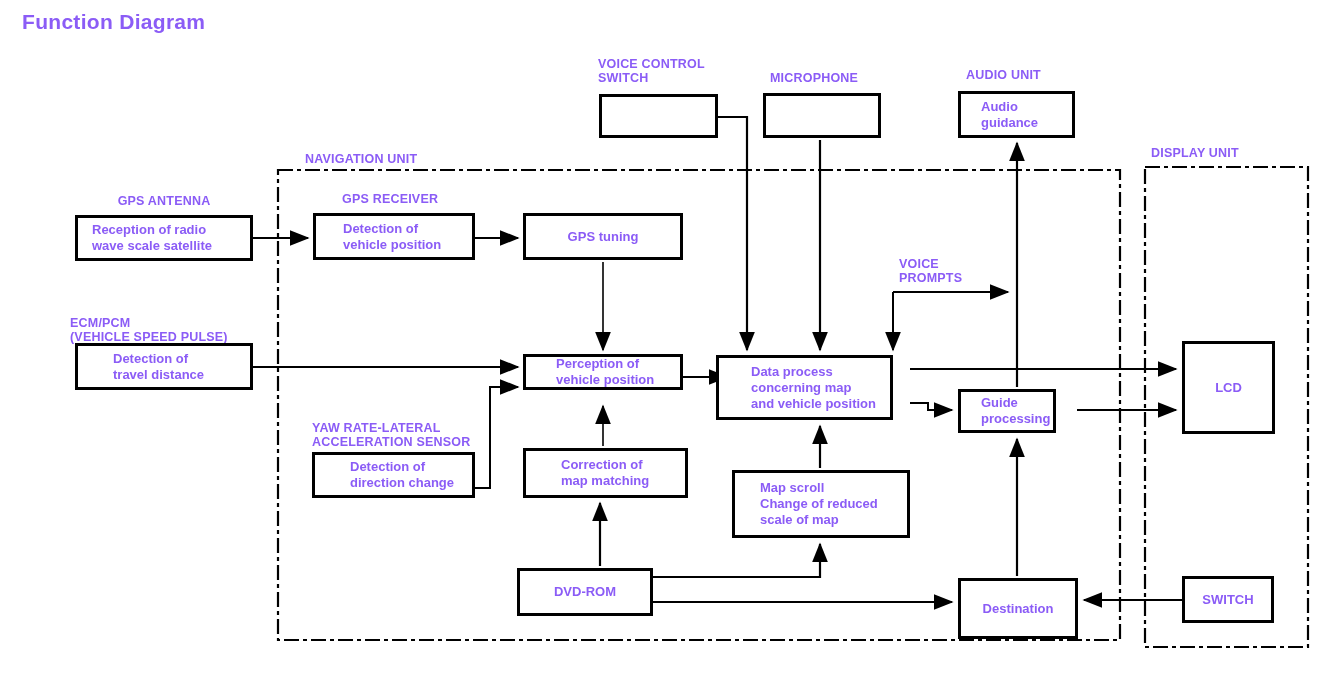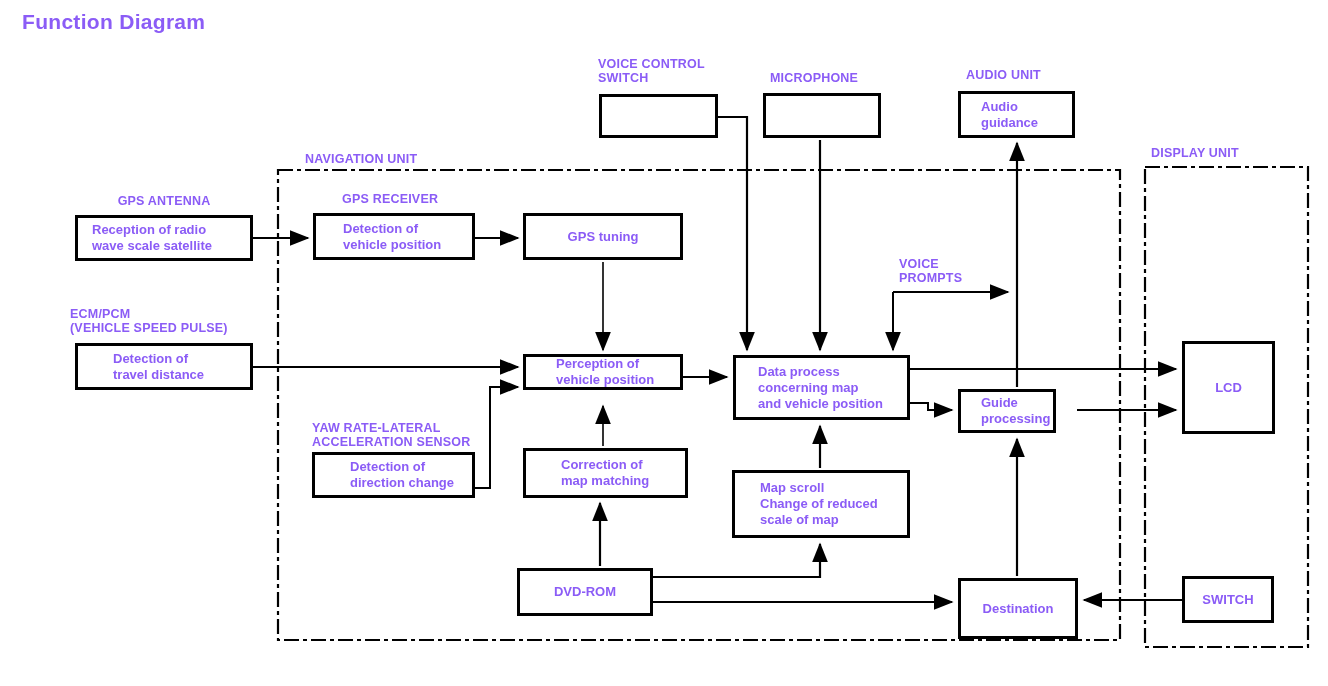--- a/index.html
+++ b/index.html
@@ -62,41 +62,41 @@
     <line x1="653" y1="602" x2="952" y2="602" class="wire" stroke-width="2.2" marker-end="url(#arr)"></line>
     <line x1="1017" y1="576" x2="1017" y2="439" class="wire" stroke-width="2.2" marker-end="url(#arr)"></line>
     <line x1="1182" y1="600" x2="1084" y2="600" class="wire" stroke-width="2.2" marker-end="url(#arr)"></line>
   </svg>
 
   <div class="lbl" style="left:283px;top:152px;margin-left:22px;">NAVIGATION UNIT</div>
   <div class="lbl" style="left:1151px;top:146px;">DISPLAY UNIT</div>
 
   <div class="lbl" style="left:75px;top:194px;width:178px;text-align:center;">GPS ANTENNA</div>
   <div class="lbl" style="left:342px;top:192px;">GPS RECEIVER</div>
-  <div class="lbl" style="left:70px;top:307px;">ECM/PCM
+  <div class="lbl" style="left:70px;top:316px;">ECM/PCM
 (VEHICLE SPEED PULSE)</div>
   <div class="lbl" style="left:312px;top:421px;">YAW RATE-LATERAL
 ACCELERATION SENSOR</div>
   <div class="lbl" style="left:598px;top:57px;">VOICE CONTROL
 SWITCH</div>
   <div class="lbl" style="left:770px;top:71px;">MICROPHONE</div>
   <div class="lbl" style="left:966px;top:68px;">AUDIO UNIT</div>
   <div class="lbl" style="left:899px;top:257px;">VOICE
 PROMPTS</div>
 
   <div class="box" style="left:75px;top:215px;width:178px;height:46px;padding-left:14px;">Reception of radio
 wave scale satellite</div>
   <div class="box" style="left:313px;top:213px;width:162px;height:47px;padding-left:27px;">Detection of
 vehicle position</div>
   <div class="box center" style="left:523px;top:213px;width:160px;height:47px;">GPS tuning</div>
   <div class="box" style="left:75px;top:343px;width:178px;height:47px;padding-left:35px;">Detection of
 travel distance</div>
   <div class="box" style="left:523px;top:354px;width:160px;height:36px;padding-left:30px;">Perception of
 vehicle position</div>
-  <div class="box" style="left:733px;top:355px;width:177px;height:65px;padding-left:22px;">Data process
+  <div class="box" style="left:716px;top:355px;width:177px;height:65px;padding-left:32px;">Data process
 concerning map
 and vehicle position</div>
   <div class="box" style="left:312px;top:452px;width:163px;height:46px;padding-left:35px;">Detection of
 direction change</div>
   <div class="box" style="left:732px;top:470px;width:178px;height:68px;padding-left:25px;">Map scroll
 Change of reduced
 scale of map</div>
   <div class="box" style="left:523px;top:448px;width:165px;height:50px;padding-left:35px;">Correction of
 map matching</div>
   <div class="box center" style="left:517px;top:568px;width:136px;height:48px;">DVD-ROM</div>

